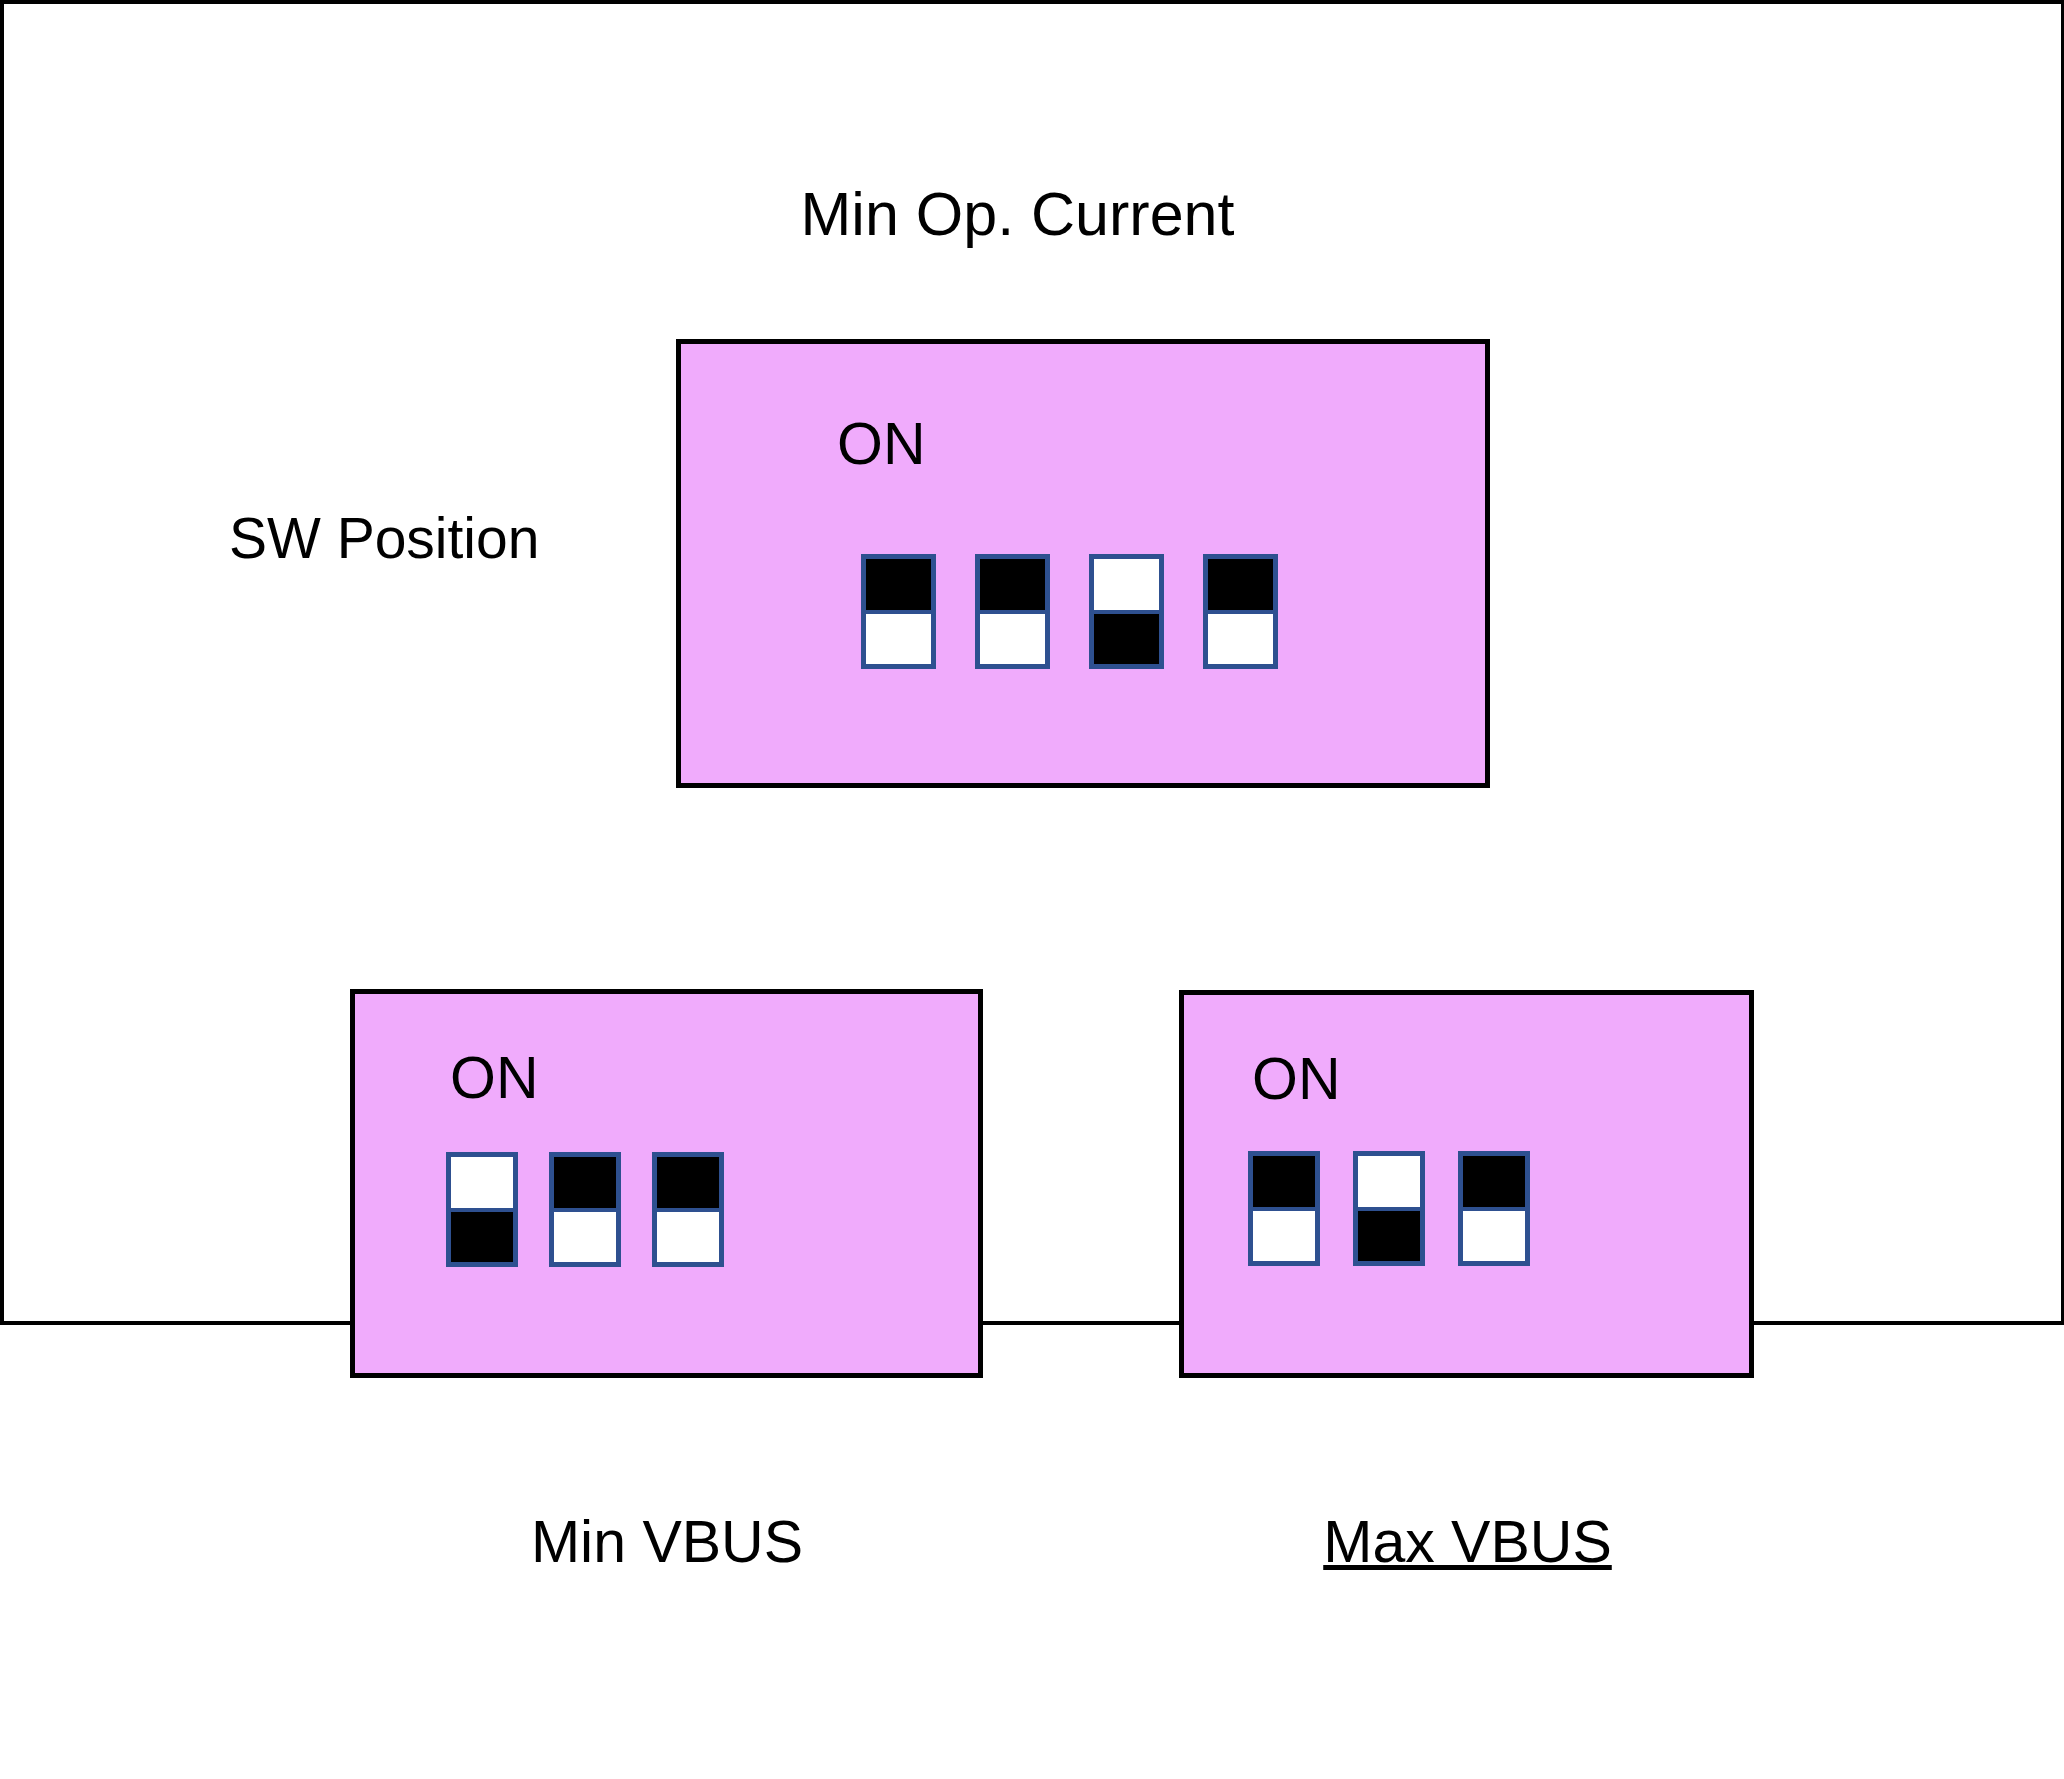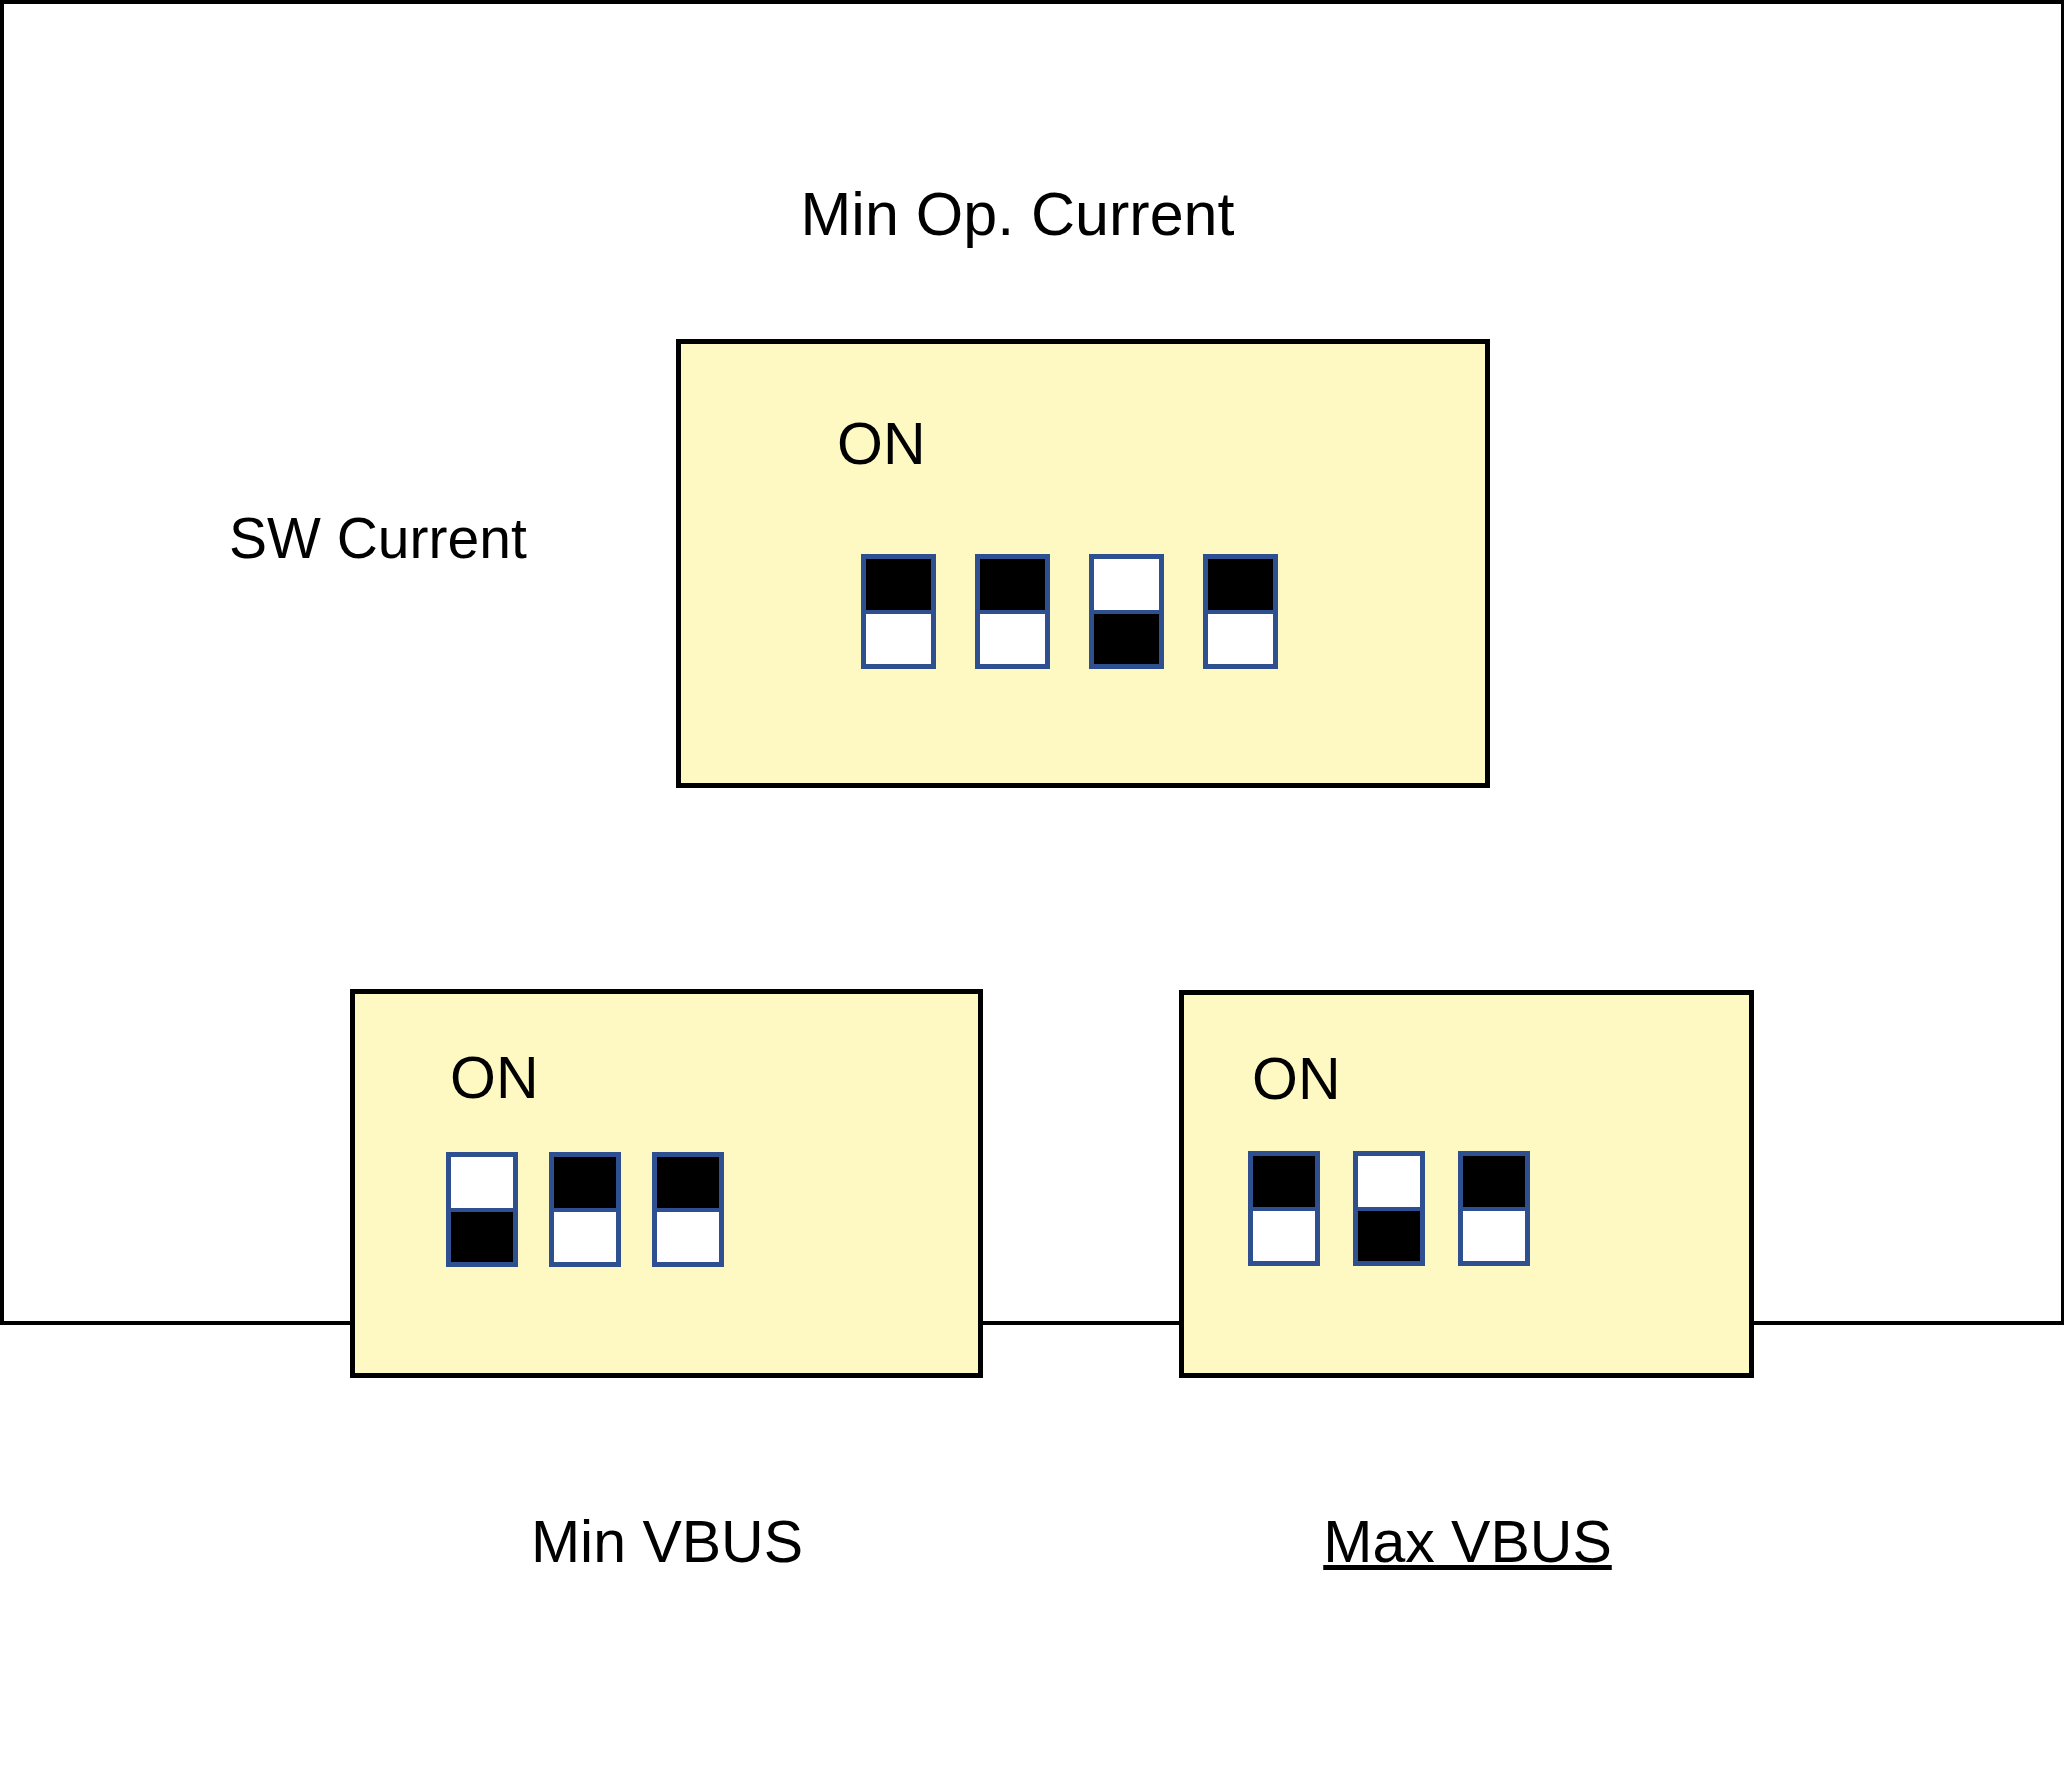--- a/index.html
+++ b/index.html
@@ -63,21 +63,21 @@
     text-align: center;
     font-size: 59px;
     text-decoration: underline;
   }
 
   
   .switch-block {
     position: absolute;
     box-sizing: border-box;
     border: 5.7px solid #000000;
-    background: #fef9c3;
+    background: #f0abfc;
     text-decoration: underline;
   }
 
   #block-min-op-current {
     left: 672px;
     top: 335px;
     width: 814px;
     height: 449px;
   }
   #block-min-vbus {
@@ -153,21 +153,21 @@
     border-top: 4.7px solid #2E5090;
   }
 </style>
 </head>
 <body>
 
 <div id="diagram-root">
 
   <div class="label-text" id="title-min-op-current">Min Op. Current</div>
 
-  <div class="label-text" id="label-sw-position">SW Current</div>
+  <div class="label-text" id="label-sw-position">SW Position</div>
 
   <div class="switch-block" id="block-min-op-current">
     <div class="on-label">ON</div>
     <div class="switch-row">
 
       <div class="dip-switch">
         <div class="dip-half top filled"></div>
         <div class="dip-half bottom"></div>
       </div>
 

